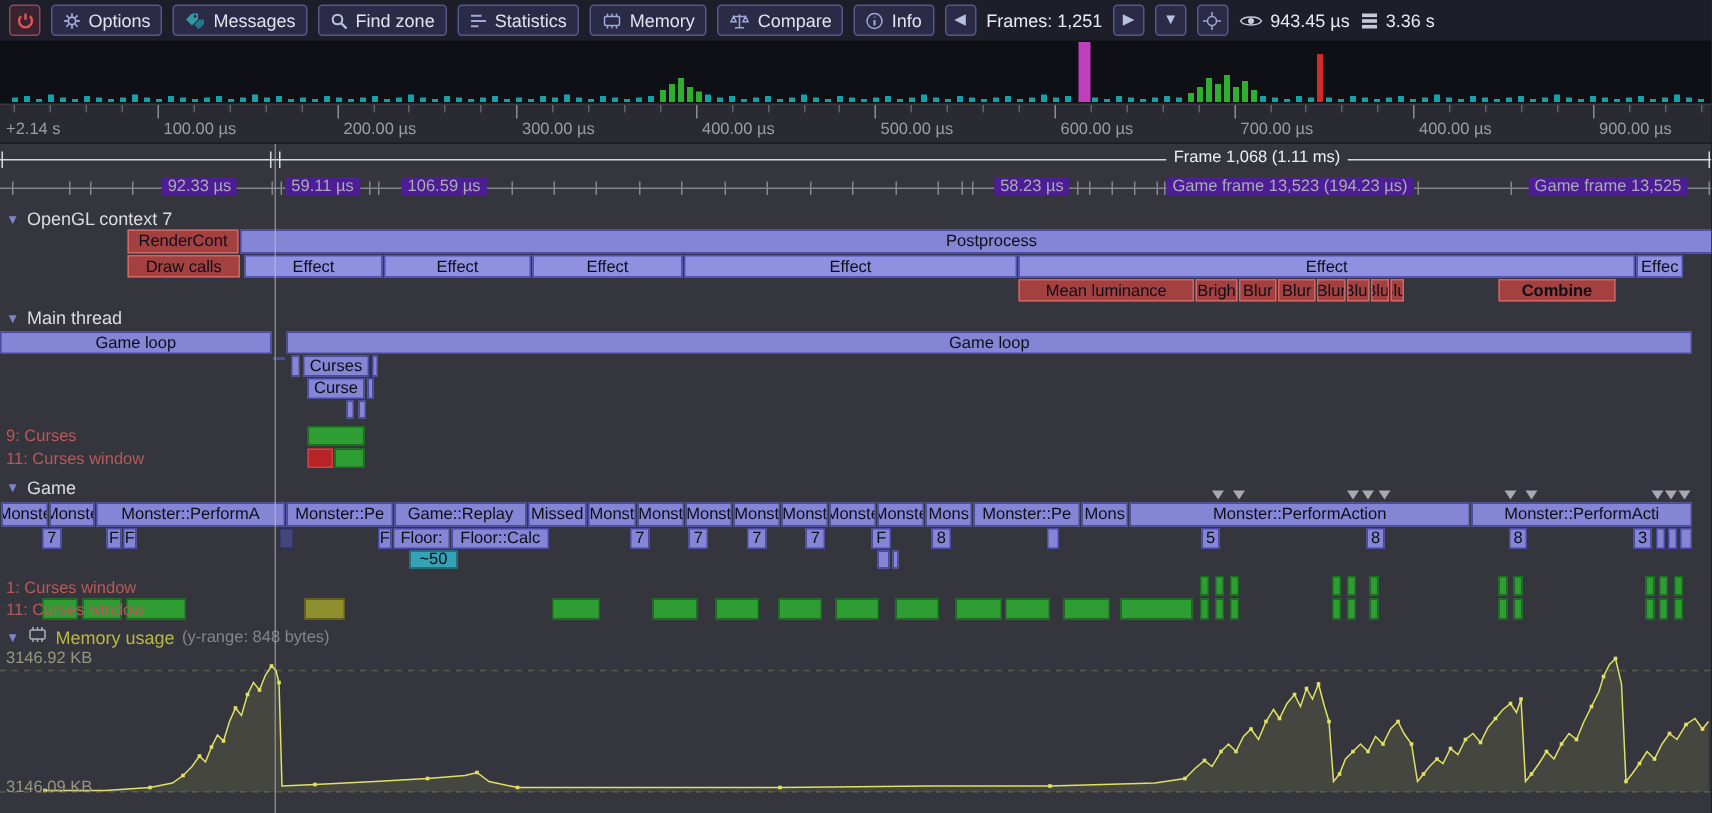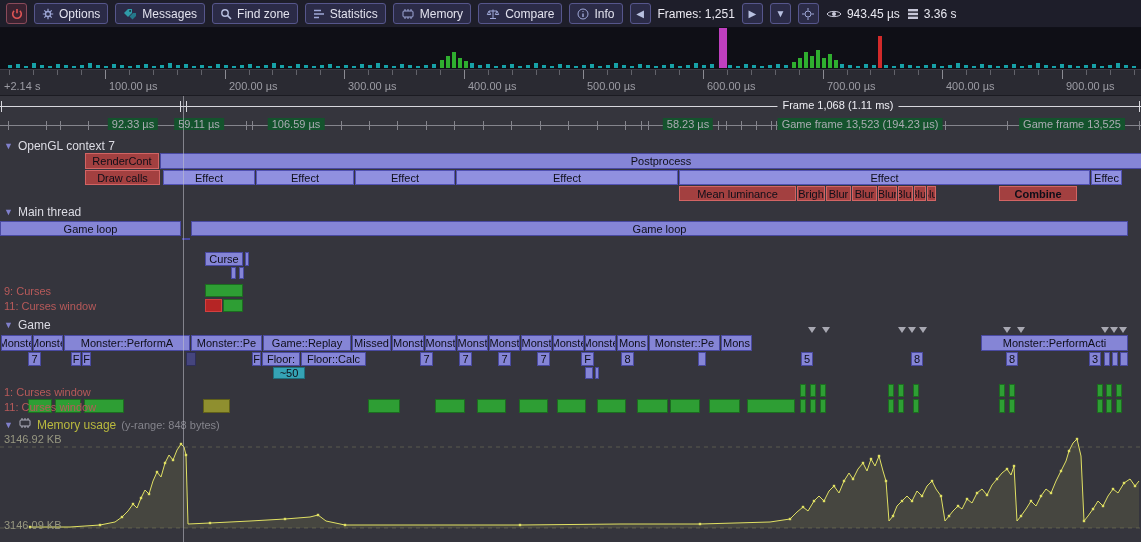--- a/index.html
+++ b/index.html
@@ -34,21 +34,21 @@
 
   
   .frame-band{position:absolute;top:96px;left:0;width:1141px;height:20px}
   .fb-line{position:absolute;top:10px;left:0;right:0;height:1px;background:#d8d8de}
   .fb-tick{position:absolute;top:5px;width:1px;height:11px;background:#d8d8de}
   .fb-label{position:absolute;top:3px;transform:translateX(-50%);background:#35353d;padding:0 5px;
     font-size:11px;color:#eeeef4;white-space:nowrap}
   .subframe-band{position:absolute;top:116px;left:0;width:1141px;height:18px}
   .sf-line{position:absolute;top:9px;left:0;right:0;height:1px;background:#85858d}
   .sf-mark{position:absolute;top:5px;width:1px;height:9px;background:#85858d}
-  .sf-label{position:absolute;top:2px;transform:translateX(-50%);background:#14532d;padding:0 4px;
+  .sf-label{position:absolute;top:2px;transform:translateX(-50%);background:#4c1d95;padding:0 4px;
     font-size:11px;color:#ababb3;white-space:nowrap}
 
   
   .sec-header{position:absolute;left:4px;display:flex;align-items:center;gap:5px;font-size:12px;color:#dcdce4;z-index:8;white-space:nowrap}
   .tri{color:#8080cc;font-size:9px}
   .mem-title{color:#b9b93e}
   .mem-range{color:#84848c;font-size:11px}
   .side-label{position:absolute;left:4px;font-size:11px;color:#b85a5a;white-space:nowrap;z-index:9}
   .mem-axis-label{position:absolute;left:4px;font-size:11px;color:#979780;z-index:9}
 
@@ -433,21 +433,21 @@
       <div class="sf-mark" style="left: 718px;"></div>
       <div class="sf-mark" style="left: 726px;"></div>
       <div class="sf-mark" style="left: 741px;"></div>
       <div class="sf-mark" style="left: 756px;"></div>
       <div class="sf-mark" style="left: 771px;"></div>
       <div class="sf-mark" style="left: 776px;"></div>
       <div class="sf-mark" style="left: 945px;"></div>
       <div class="sf-mark" style="left: 1007px;"></div>
       <div class="sf-mark" style="left: 1139px;"></div>
       <div class="sf-label" style="left: 133px;">92.33 µs</div>
-      <div class="sf-label" style="left: 199px; text-align: right;">59.11 µs</div>
+      <div class="sf-label" style="left: 215px; text-align: right;">59.11 µs</div>
       <div class="sf-label" style="left: 296px;">106.59 µs</div>
       <div class="sf-label" style="left: 688px;">58.23 µs</div>
       <div class="sf-label" style="left: 860px;">Game frame 13,523 (194.23 µs)</div>
       <div class="sf-label" style="left: 1072px;">Game frame 13,525</div>
     </div>
 
   <div class="sec-header" style="top:139px">
     <span class="tri">▼</span>
     <span>OpenGL context 7</span>
   </div>
@@ -477,20 +477,25 @@
     </div>
 
   <div class="sec-header" style="top:205px">
     <span class="tri">▼</span>
     <span>Main thread</span>
   </div>
   <div class="zone-row" style="top:221px;height:15px">
       <div class="zone purple" style="left: 0px; width: 181px;">Game loop</div>
       <div class="zone purple" style="left: 182px; width: 8px; margin-top: 17px;">ti</div>
       <div class="zone purple" style="left: 191px; width: 937px;">Game loop</div>
+    </div>
+  <div class="zone-row" style="top:237px;height:14px">
+      <div class="zone purple" style="left: 194px; width: 6px;"></div>
+      <div class="zone purple" style="left: 202px; width: 44px;">Curses</div>
+      <div class="zone purple" style="left: 248px; width: 3px;"></div>
     </div>
   <div class="zone-row" style="top:252px;height:14px">
       <div class="zone purple" style="left: 205px; width: 38px;">Curse</div>
       <div class="zone purple" style="left: 245px; width: 3px;"></div>
     </div>
   <div class="zone-row" style="top:267px;height:12px">
       <div class="zone purple" style="left: 231px; width: 5px;"></div>
       <div class="zone purple" style="left: 239px; width: 5px;"></div>
     </div>
 
@@ -530,20 +535,21 @@
       <div class="zone purple" style="left: 392px; width: 32px;">Monst</div>
       <div class="zone purple" style="left: 425px; width: 31px;">Monst</div>
       <div class="zone purple" style="left: 457px; width: 31px;">Monst</div>
       <div class="zone purple" style="left: 489px; width: 31px;">Monst</div>
       <div class="zone purple" style="left: 521px; width: 31px;">Monst</div>
       <div class="zone purple" style="left: 553px; width: 31px;">Monste</div>
       <div class="zone purple" style="left: 585px; width: 31px;">Monste</div>
       <div class="zone purple" style="left: 617px; width: 31px;">Mons</div>
       <div class="zone purple" style="left: 649px; width: 71px;">Monster::Pe</div>
       <div class="zone purple" style="left: 721px; width: 31px;">Mons</div>
+      <div class="zone purple" style="left: 753px; width: 227px;">Monster::PerformAction</div>
       <div class="zone purple" style="left: 981px; width: 147px;">Monster::PerformActi</div>
     </div>
   <div class="zone-row" style="top:352px;height:14px">
       <div class="zone purple" style="left: 28px; width: 13px;">7</div>
       <div class="zone purple" style="left: 71px; width: 10px;">F</div>
       <div class="zone purple" style="left: 82px; width: 9px;">F</div>
       <div class="zone darkpurple" style="left: 186px; width: 10px;"></div>
       <div class="zone purple" style="left: 252px; width: 9px;">F</div>
       <div class="zone purple" style="left: 262px; width: 38px;">Floor:</div>
       <div class="zone purple" style="left: 301px; width: 65px;">Floor::Calc</div>

